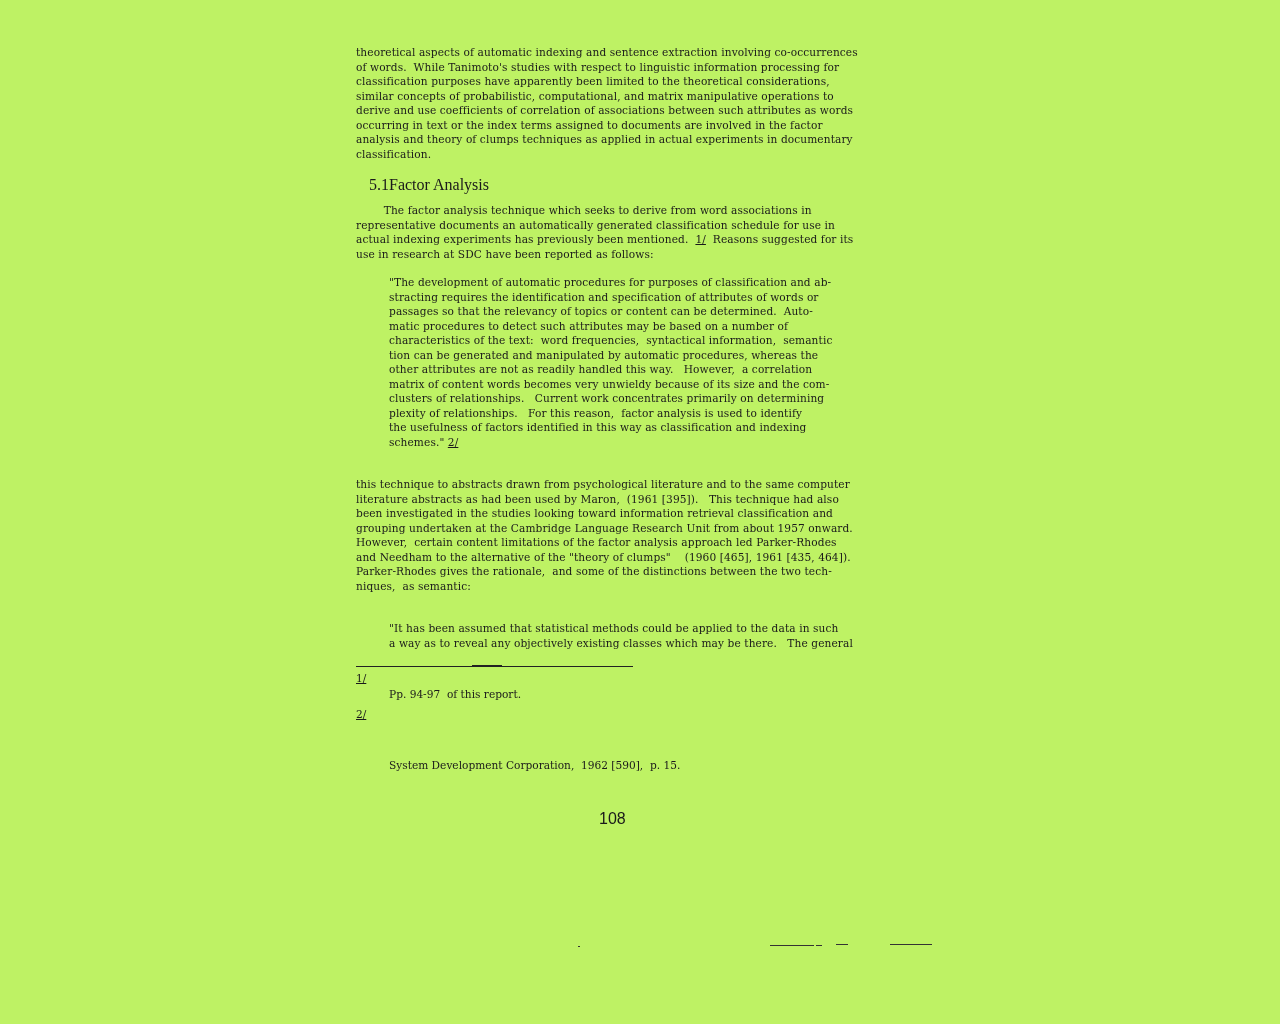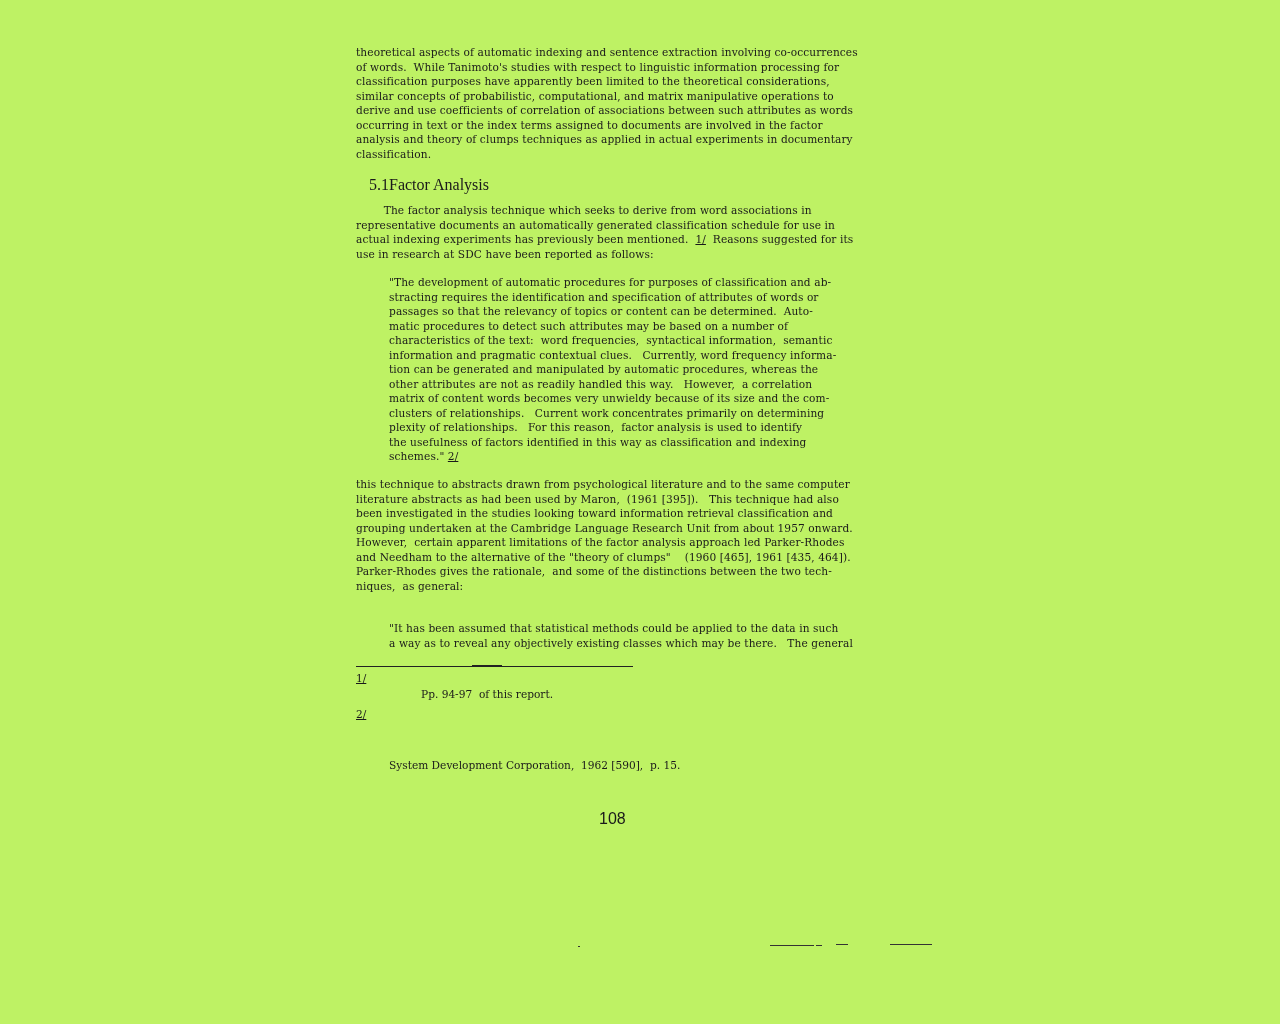--- a/index.html
+++ b/index.html
@@ -44,51 +44,50 @@
     <span class="p-line"><span>actual indexing experiments has previously been mentioned.</span>  <span class="fnref">1/</span><span>  Reasons suggested for its</span></span>
     <span class="p-line">use in research at SDC have been reported as follows:</span>
   </div>
 
   <div class="quote" style="top:276px;">
     <span class="p-line">"The development of automatic procedures for purposes of classification and ab-</span>
     <span class="p-line">stracting requires the identification and specification of attributes of words or</span>
     <span class="p-line">passages so that the relevancy of topics or content can be determined.  Auto-</span>
     <span class="p-line">matic procedures to detect such attributes may be based on a number of</span>
     <span class="p-line">characteristics of the text:  word frequencies,  syntactical information,  semantic</span>
-    <span class="p-line">information and pragmatic contextual clues.   Currently, word frequency informa-</span>
     <span class="p-line">tion can be generated and manipulated by automatic procedures, whereas the</span>
     <span class="p-line">other attributes are not as readily handled this way.   However,  a correlation</span>
     <span class="p-line">matrix of content words becomes very unwieldy because of its size and the com-</span>
     <span class="p-line">clusters of relationships.   Current work concentrates primarily on determining</span>
     <span class="p-line">plexity of relationships.   For this reason,  factor analysis is used to identify</span>
     <span class="p-line">the usefulness of factors identified in this way as classification and indexing</span>
     <span class="p-line"><span>schemes." </span><span class="fnref">2/</span></span>
   </div>
 
   <div class="col" style="top:478px;">
     <span class="p-line">this technique to abstracts drawn from psychological literature and to the same computer</span>
     <span class="p-line">literature abstracts as had been used by Maron,  (1961 [395]).   This technique had also</span>
     <span class="p-line">been investigated in the studies looking toward information retrieval classification and</span>
     <span class="p-line">grouping undertaken at the Cambridge Language Research Unit from about 1957 onward.</span>
-    <span class="p-line">However,  certain apparent limitations of the factor analysis approach led Parker-Rhodes</span>
+    <span class="p-line">However,  certain content limitations of the factor analysis approach led Parker-Rhodes</span>
     <span class="p-line">and Needham to the alternative of the "theory of clumps"    (1960 [465], 1961 [435, 464]).</span>
     <span class="p-line">Parker-Rhodes gives the rationale,  and some of the distinctions between the two tech-</span>
-    <span class="p-line">niques,  as general:</span>
+    <span class="p-line">niques,  as semantic:</span>
   </div>
 
   <div class="quote" style="top:622px; width:490px;">
     <span class="p-line">"It has been assumed that statistical methods could be applied to the data in such</span>
     <span class="p-line">a way as to reveal any objectively existing classes which may be there.   The general</span>
   </div>
 
   <div class="rule"></div>
   <div class="rule-thick"></div>
 
   <div class="fn-mark" style="top:672px;">1/</div>
-  <div class="fn-text" style="top:688px;margin-left:32px;">Pp. 94-97  of this report.</div>
+  <div class="fn-text" style="top:688px;">Pp. 94-97  of this report.</div>
 
   <div class="fn-mark" style="top:708px;">2/</div>
   <div class="fn-text" style="top:723px;margin-top:36px;">System Development Corporation,  1962 [590],  p. 15.</div>
 
   <div class="page-number">108</div>
 
   <div class="artifact" style="left:578px; top:946px; width:2px;"></div>
   <div class="artifact" style="left:770px; top:945px; width:44px;"></div>
   <div class="artifact" style="left:816px; top:945px; width:6px;"></div>
   <div class="artifact" style="left:836px; top:944px; width:12px;"></div>

